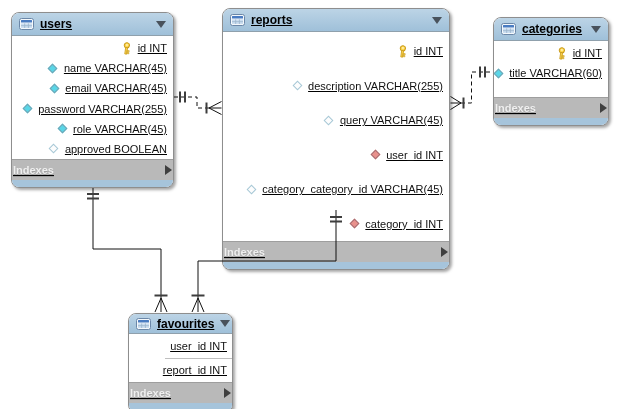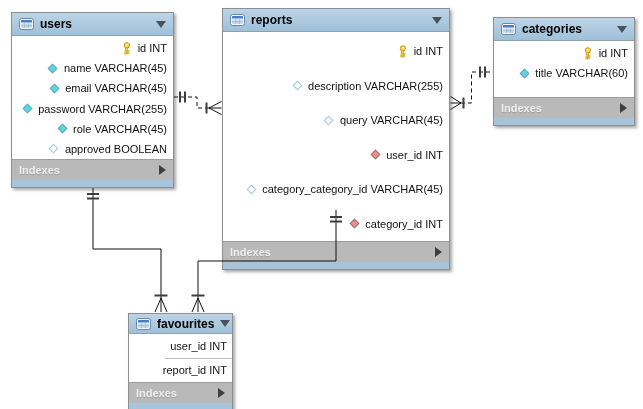--- a/index.html
+++ b/index.html
@@ -1,41 +1,41 @@
 <!DOCTYPE html>
 <html><head>
 <meta charset="utf-8">
 <style>
   html,body{margin:0;padding:0;background:#fff;}
   .canvas{position:relative;width:643px;height:409px;background:#ffffff;overflow:hidden;
           font-family:"Liberation Sans",sans-serif;}
 
   
   .table{position:absolute;display:flex;flex-direction:column;box-sizing:border-box;
-         border:1px solid #8e8e8e;border-radius:0;background:#fff;
-         box-shadow:2px 2px 3px rgba(0,0,0,.35);overflow:hidden;}
+         border:1px solid #8e8e8e;border-radius:8px;background:#fff;
+         box-shadow:2px 2px 3px rgba(0,0,0,.35);overflow:hidden;text-decoration:underline;}
   .thead{flex:0 0 22px;display:flex;align-items:center;gap:6px;padding:0 7px;
          background:linear-gradient(#bcd4e6,#9fc0d9);border-bottom:1px solid #8fa0ac;}
   .thead.small{flex-basis:19px;}
   .ttitle{font-size:12px;font-weight:bold;color:#000;white-space:nowrap;}
   .tri-down{margin-left:auto;width:0;height:0;border-left:5px solid transparent;
             border-right:5px solid transparent;border-top:7px solid #49525c;}
   .tbody{flex:1;display:flex;flex-direction:column;background:#fff;padding-top:2px;box-sizing:border-box;align-items:flex-end;}
   .trow{flex:1;display:flex;align-items:center;gap:5px;padding:0 6px;font-size:11px;color:#111;
         white-space:nowrap;}
   .trow.fixed{flex:0 0 20px;}
   .trow.plain{flex:1;padding:0 5px;}
   .trow.sep{border-bottom:1px solid #bfbfbf;}
   .iconbox{flex:0 0 12px;display:flex;justify-content:center;align-items:center;}
   .dia{display:inline-block;width:7px;height:7px;transform:rotate(45deg);box-sizing:border-box;
        border:1px solid;}
   .dia-filled{background:#59d6e7;border-color:#73a3b3;}
   .dia-hollow{background:#fdfdfd;border-color:#a7c8d6;}
   .dia-fk{background:#e9918c;border-color:#a56d72;}
-  .tindexes{flex:0 0 20px;display:flex;align-items:center;padding:0 7px;background:#b9b9b9;
+  .tindexes{flex:0 0 20px;display:flex;align-items:center;padding:0 1px;background:#b9b9b9;
             border-top:1px solid #9e9e9e;font-size:11px;font-weight:bold;color:#efefef;
             text-shadow:0 1px 1px rgba(0,0,0,.15);}
   .tri-right{margin-left:auto;width:0;height:0;border-top:5px solid transparent;
              border-bottom:5px solid transparent;border-left:7px solid #3f3f3f;}
   .tfooter{flex:0 0 7px;background:#a6c4db;}
 
   
   .overlay{position:absolute;left:0;top:0;pointer-events:none;}
   .rel{stroke:#111;stroke-width:1;fill:none;}
   .dashed{stroke-dasharray:4 3;}
@@ -171,21 +171,21 @@
         <span>category_id INT</span>
       </div>
     </div>
     <div class="tindexes">
       <span>Indexes</span>
       <span class="tri-right"></span>
     </div>
     <div class="tfooter"></div>
   </div>
 
-  <div class="table" style="left:493px;top:17px;width:142px;height:109px;">
+  <div class="table" style="left:493px;top:17px;width:116px;height:109px;">
     <div class="thead">
       <span class="iconbox">
         <svg width="15" height="12" viewBox="0 0 15 12">
             <rect x="0.5" y="0.5" width="14" height="11" rx="2" fill="#f4f8fb" stroke="#6b87a8"></rect>
             <rect x="2" y="2" width="11" height="2.6" rx="0.5" fill="#4a7cc2"></rect>
             <rect x="2" y="5.4" width="11" height="4.6" fill="#ccdef0"></rect>
             <path d="M5.7,5.4 V10 M9.4,5.4 V10 M2,7.7 H13" stroke="#9ab4cc" stroke-width="0.8"></path>
           </svg>
       </span>
       <span class="ttitle">categories</span>

